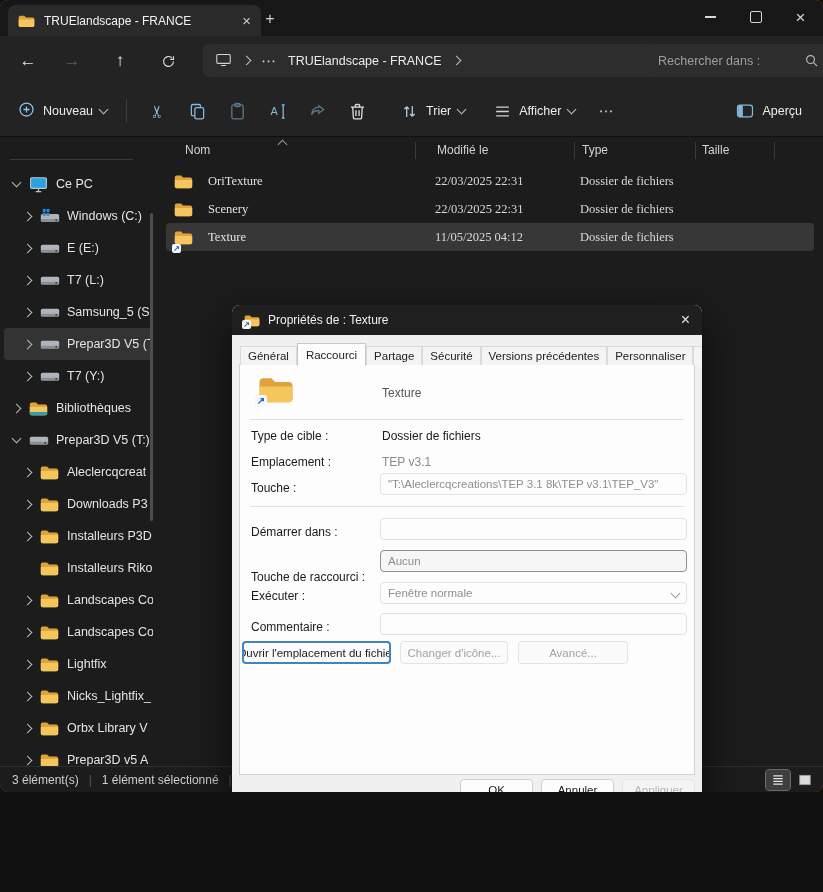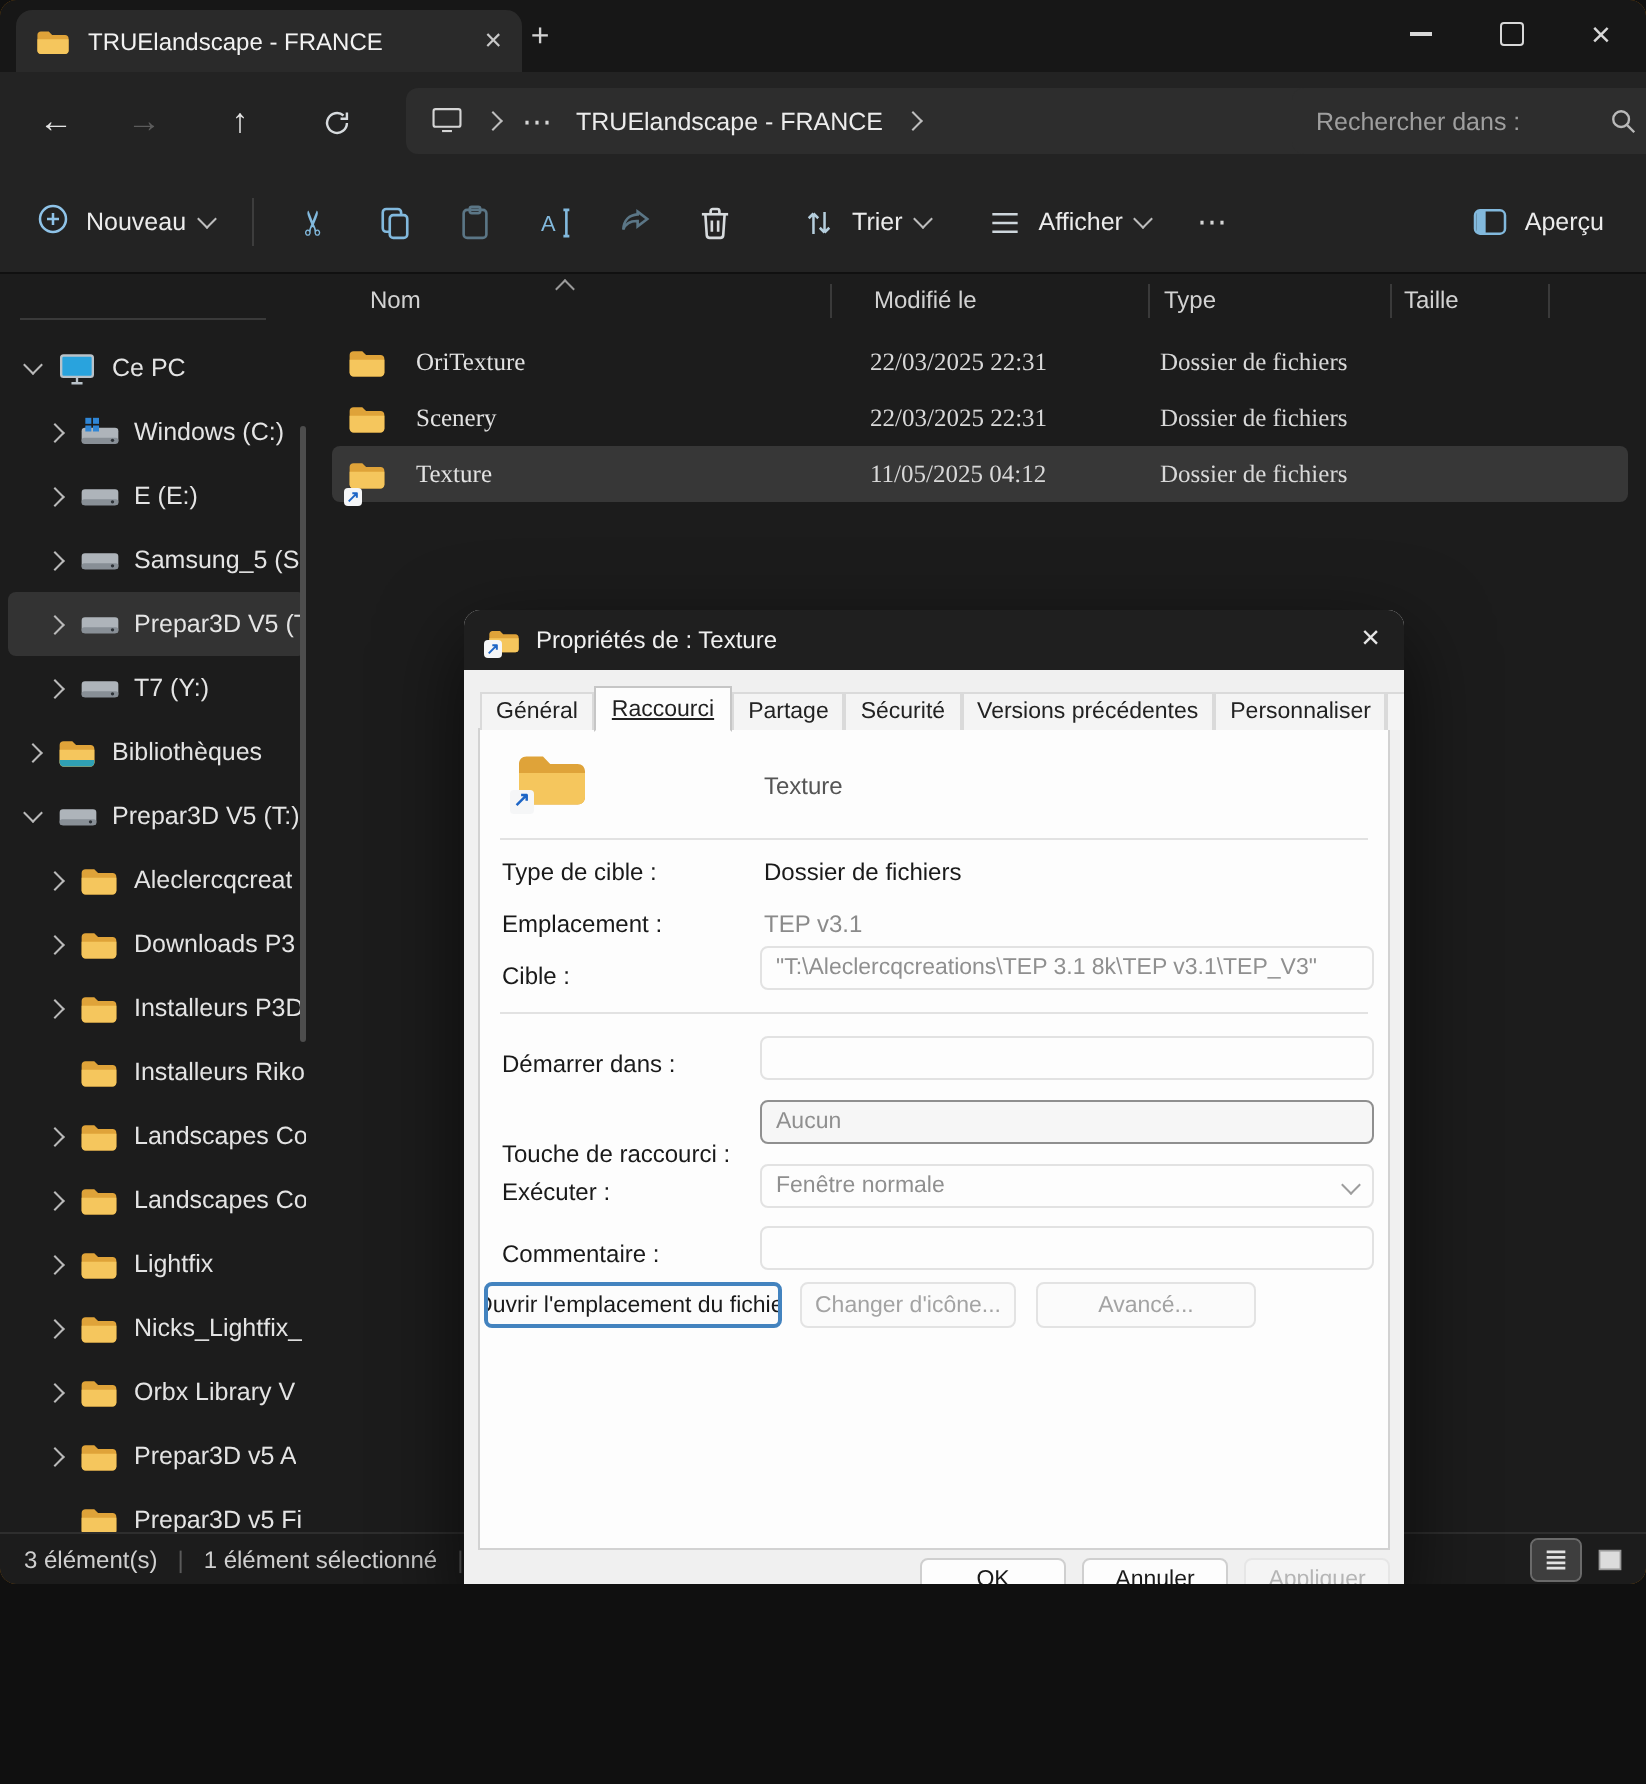--- a/index.html
+++ b/index.html
@@ -86,21 +86,21 @@
   .dialog{position:absolute;left:232px;top:305px;width:470px;height:500px;border-radius:8px;
           background:#f0f0f0;overflow:hidden;box-shadow:0 14px 42px rgba(0,0,0,.65);
           font-size:12px;color:#1a1a1a;z-index:50;}
   .dlg-title{position:absolute;top:0;left:0;right:0;height:30px;background:#1f1f1f;display:flex;
              align-items:center;padding:0 12px;gap:8px;color:#f0f0f0;font-size:12px;}
   .dlg-close{margin-left:auto;color:#e6e6e6;font-size:16px;line-height:1;}
   .dlg-tabs{position:absolute;top:36px;left:8px;right:8px;height:24px;display:flex;align-items:flex-end;z-index:2;}
   .dtab{padding:3px 7px 3px;font-size:11.5px;background:#f4f4f4;border:1px solid #dadada;
         border-bottom:none;color:#222;white-space:nowrap;}
   .dtab.active{padding:5px 8px 4px;background:#fdfdfd;border:1px solid #c6c6c6;border-bottom:1px solid #fdfdfd;
-        margin-bottom:-1px;position:relative;text-decoration:underline;}
+        margin-bottom:-1px;position:relative;}
   .dlg-page{position:absolute;left:7px;right:7px;top:59px;height:411px;background:#fdfdfd;
             border:1px solid #d2d2d2;box-sizing:border-box;}
   .p-lab{position:absolute;left:11px;color:#1a1a1a;}
   .p-val{position:absolute;left:142px;color:#1a1a1a;}
   .p-val.muted{color:#8a8a8a;}
   .p-hr{position:absolute;left:10px;right:10px;height:1px;background:#e2e2e2;}
   .p-box{position:absolute;left:140px;width:307px;height:22px;border:1px solid #e2e2e2;border-radius:4px;
          background:#fdfdfd;display:flex;align-items:center;padding:0 7px;box-sizing:border-box;
          font-size:11.5px;color:#8f8f8f;white-space:nowrap;overflow:hidden;}
   .p-box.focusbox{border-color:#8f8f8f;background:#f6f6f6;}
@@ -296,20 +296,33 @@
             <span class="chevbox">
               <span class="chev right"></span>
             </span>
             <span class="sicon">
               <svg width="20" height="14" viewBox="0 0 24 16">
                 <rect x="1" y="4" width="22" height="9.5" rx="2" fill="#aeb4ba"></rect>
                 <rect x="1" y="10" width="22" height="3.5" rx="1.5" fill="#888f96"></rect>
                 <circle cx="19.5" cy="11.5" r="1" fill="#2e3338"></circle>
               </svg>
             </span>
+            <span class="slabel">T7 (L:)</span>
+          </div>
+          <div class="side-item lvl1">
+            <span class="chevbox">
+              <span class="chev right"></span>
+            </span>
+            <span class="sicon">
+              <svg width="20" height="14" viewBox="0 0 24 16">
+                <rect x="1" y="4" width="22" height="9.5" rx="2" fill="#aeb4ba"></rect>
+                <rect x="1" y="10" width="22" height="3.5" rx="1.5" fill="#888f96"></rect>
+                <circle cx="19.5" cy="11.5" r="1" fill="#2e3338"></circle>
+              </svg>
+            </span>
             <span class="slabel">Samsung_5 (S:</span>
           </div>
           <div class="side-item lvl1 selected">
             <span class="chevbox">
               <span class="chev right"></span>
             </span>
             <span class="sicon">
               <svg width="20" height="14" viewBox="0 0 24 16">
                 <rect x="1" y="4" width="22" height="9.5" rx="2" fill="#aeb4ba"></rect>
                 <rect x="1" y="10" width="22" height="3.5" rx="1.5" fill="#888f96"></rect>
@@ -588,21 +601,21 @@
       </span>
       <span class="p-val" style="top:21px;color:#555">Texture</span>
       <div class="p-hr" style="top:54px"></div>
 
       <span class="p-lab" style="top:64px">Type de cible :</span>
       <span class="p-val" style="top:64px">Dossier de fichiers</span>
 
       <span class="p-lab" style="top:90px">Emplacement :</span>
       <span class="p-val muted" style="top:90px">TEP v3.1</span>
 
-      <span class="p-lab" style="top:116px">Cible :</span>
+      <span class="p-lab" style="top:116px">Touche :</span>
       <div class="p-box" style="top:108px">
         <span>"T:\Aleclercqcreations\TEP 3.1 8k\TEP v3.1\TEP_V3"</span>
       </div>
 
       <div class="p-hr" style="top:141px"></div>
 
       <span class="p-lab" style="top:160px">Démarrer dans :</span>
       <div class="p-box" style="top:153px">
         <span></span>
       </div>

